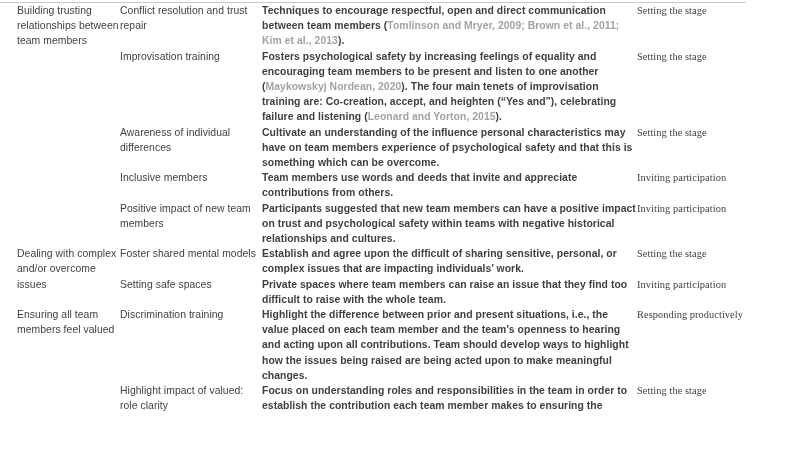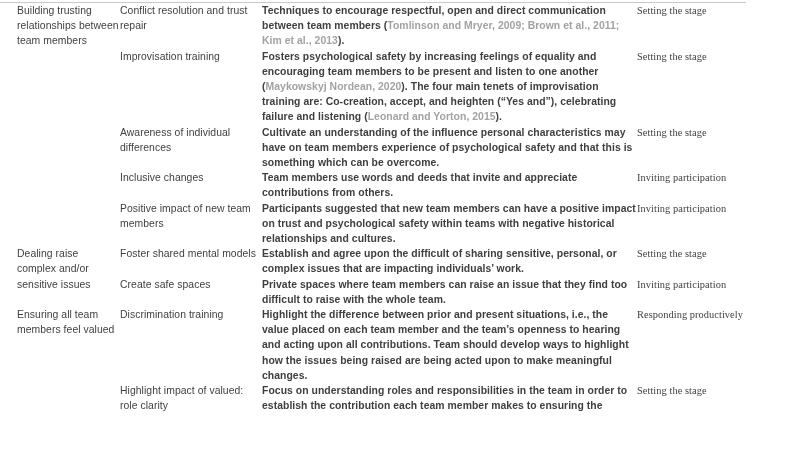--- a/index.html
+++ b/index.html
@@ -104,37 +104,37 @@
           <td class="cell strat">Improvisation training</td>
           <td class="cell desc">Fosters psychological safety by increasing feelings of equality and encouraging team members to be present and listen to one another (<span class="cite">Maykowskyj Nordean, 2020</span>). The four main tenets of improvisation training are: Co-creation, accept, and heighten (“Yes and”), celebrating failure and listening (<span class="cite">Leonard and Yorton, 2015</span>).</td>
           <td class="cell stage">Setting the stage</td>
         </tr>
         <tr>
           <td class="cell strat">Awareness of individual differences</td>
           <td class="cell desc">Cultivate an understanding of the influence personal characteristics may have on team members experience of psychological safety and that this is something which can be overcome.</td>
           <td class="cell stage">Setting the stage</td>
         </tr>
         <tr class="tight">
-          <td class="cell strat">Inclusive changes</td>
+          <td class="cell strat">Inclusive members</td>
           <td class="cell desc">Team members use words and deeds that invite and appreciate contributions from others.</td>
           <td class="cell stage">Inviting participation</td>
         </tr>
         <tr class="tight">
           <td class="cell strat">Positive impact of new team members</td>
           <td class="cell desc">Participants suggested that new team members can have a positive impact on trust and psychological safety within teams with negative historical relationships and cultures.</td>
           <td class="cell stage">Inviting participation</td>
         </tr>
         <tr>
-          <td class="cell theme rowspan-cell" rowspan="2">Dealing raise complex and/or sensitive issues</td>
+          <td class="cell theme rowspan-cell" rowspan="2">Dealing with complex and/or overcome issues</td>
           <td class="cell strat">Foster shared mental models</td>
           <td class="cell desc">Establish and agree upon the difficult of sharing sensitive, personal, or complex issues that are impacting individuals’ work.</td>
           <td class="cell stage">Setting the stage</td>
         </tr>
         <tr>
-          <td class="cell strat">Create safe spaces</td>
+          <td class="cell strat">Setting safe spaces</td>
           <td class="cell desc">Private spaces where team members can raise an issue that they find too difficult to raise with the whole team.</td>
           <td class="cell stage">Inviting participation</td>
         </tr>
         <tr>
           <td class="cell theme rowspan-cell" rowspan="2">Ensuring all team members feel valued</td>
           <td class="cell strat">Discrimination training</td>
           <td class="cell desc">Highlight the difference between prior and present situations, i.e., the value placed on each team member and the team’s openness to hearing and acting upon all contributions. Team should develop ways to highlight how the issues being raised are being acted upon to make meaningful changes.</td>
           <td class="cell stage">Responding productively</td>
         </tr>
         <tr class="tight">

